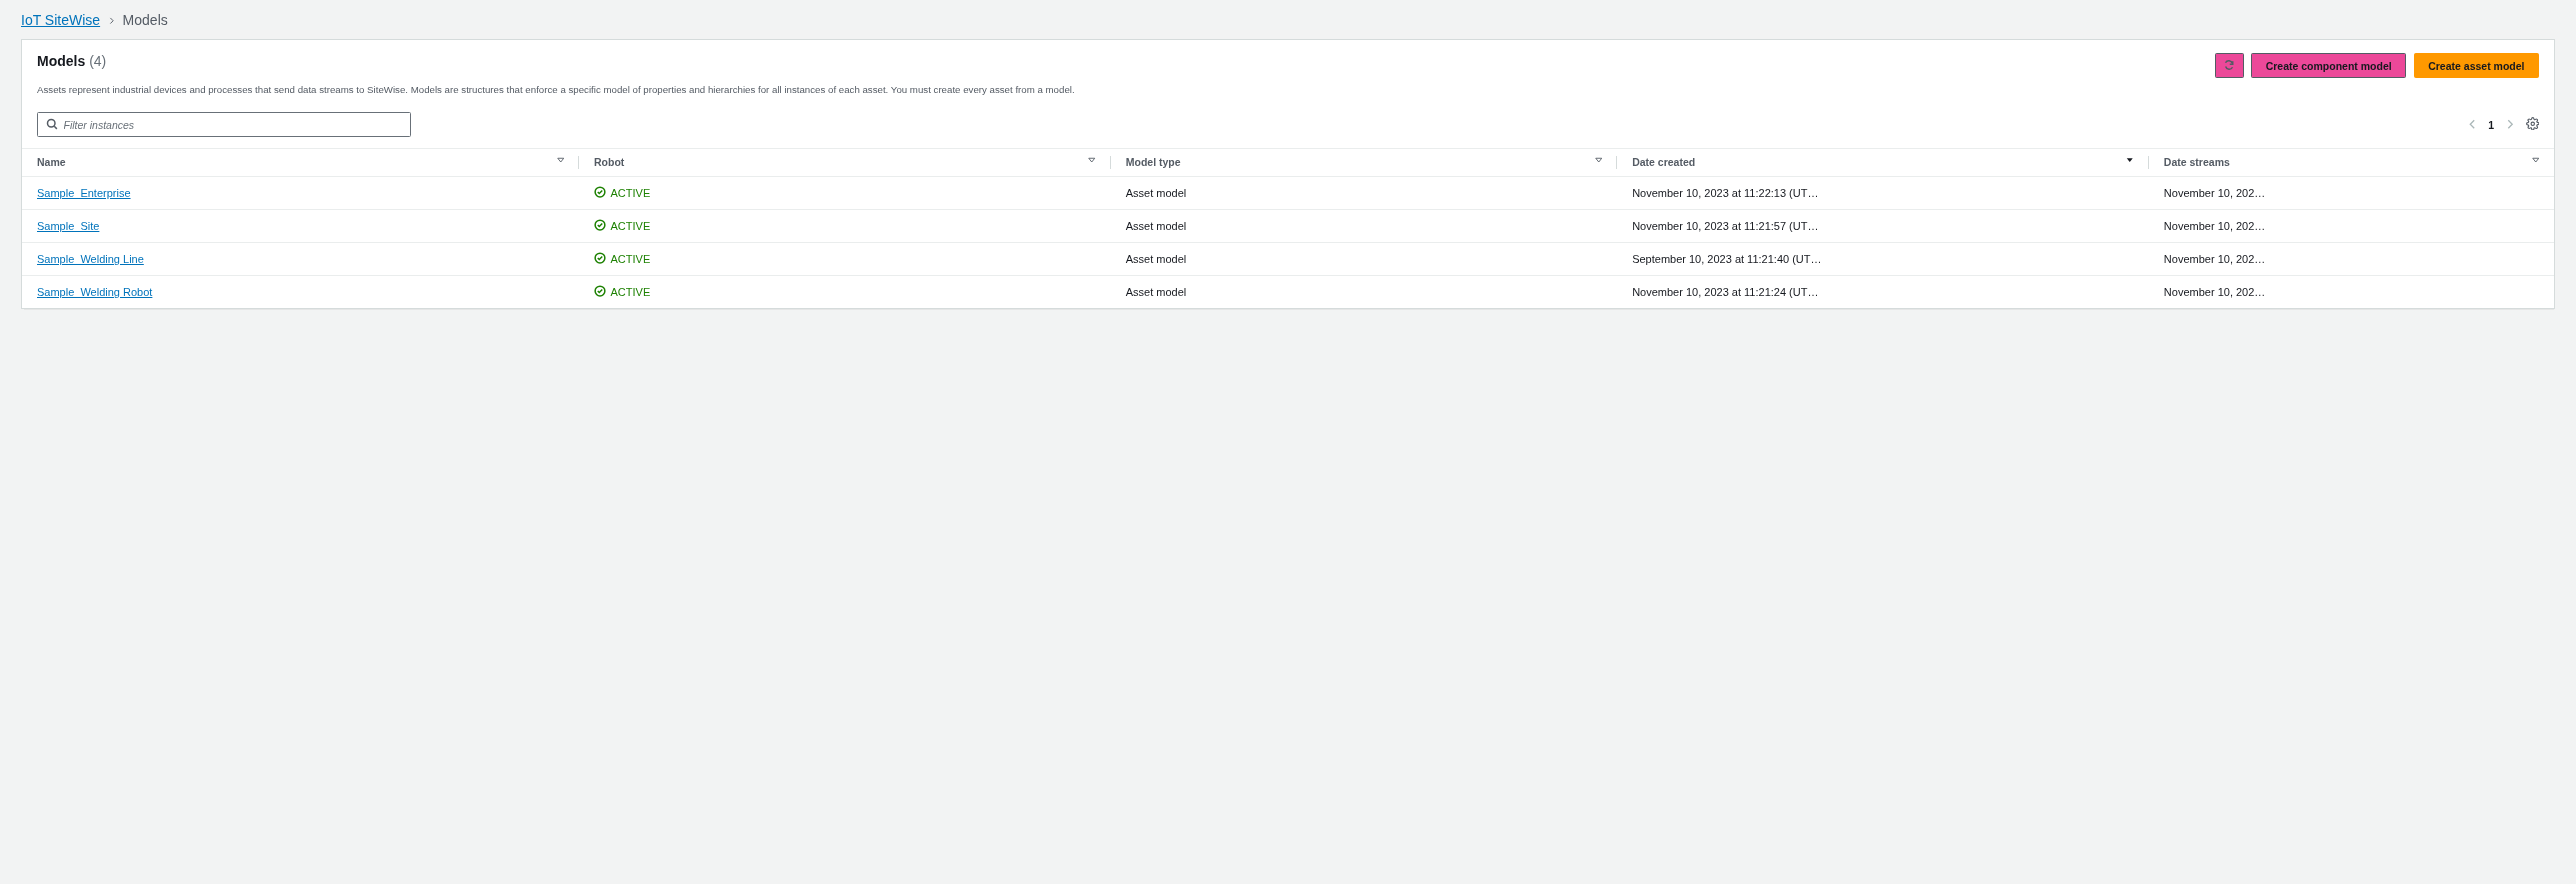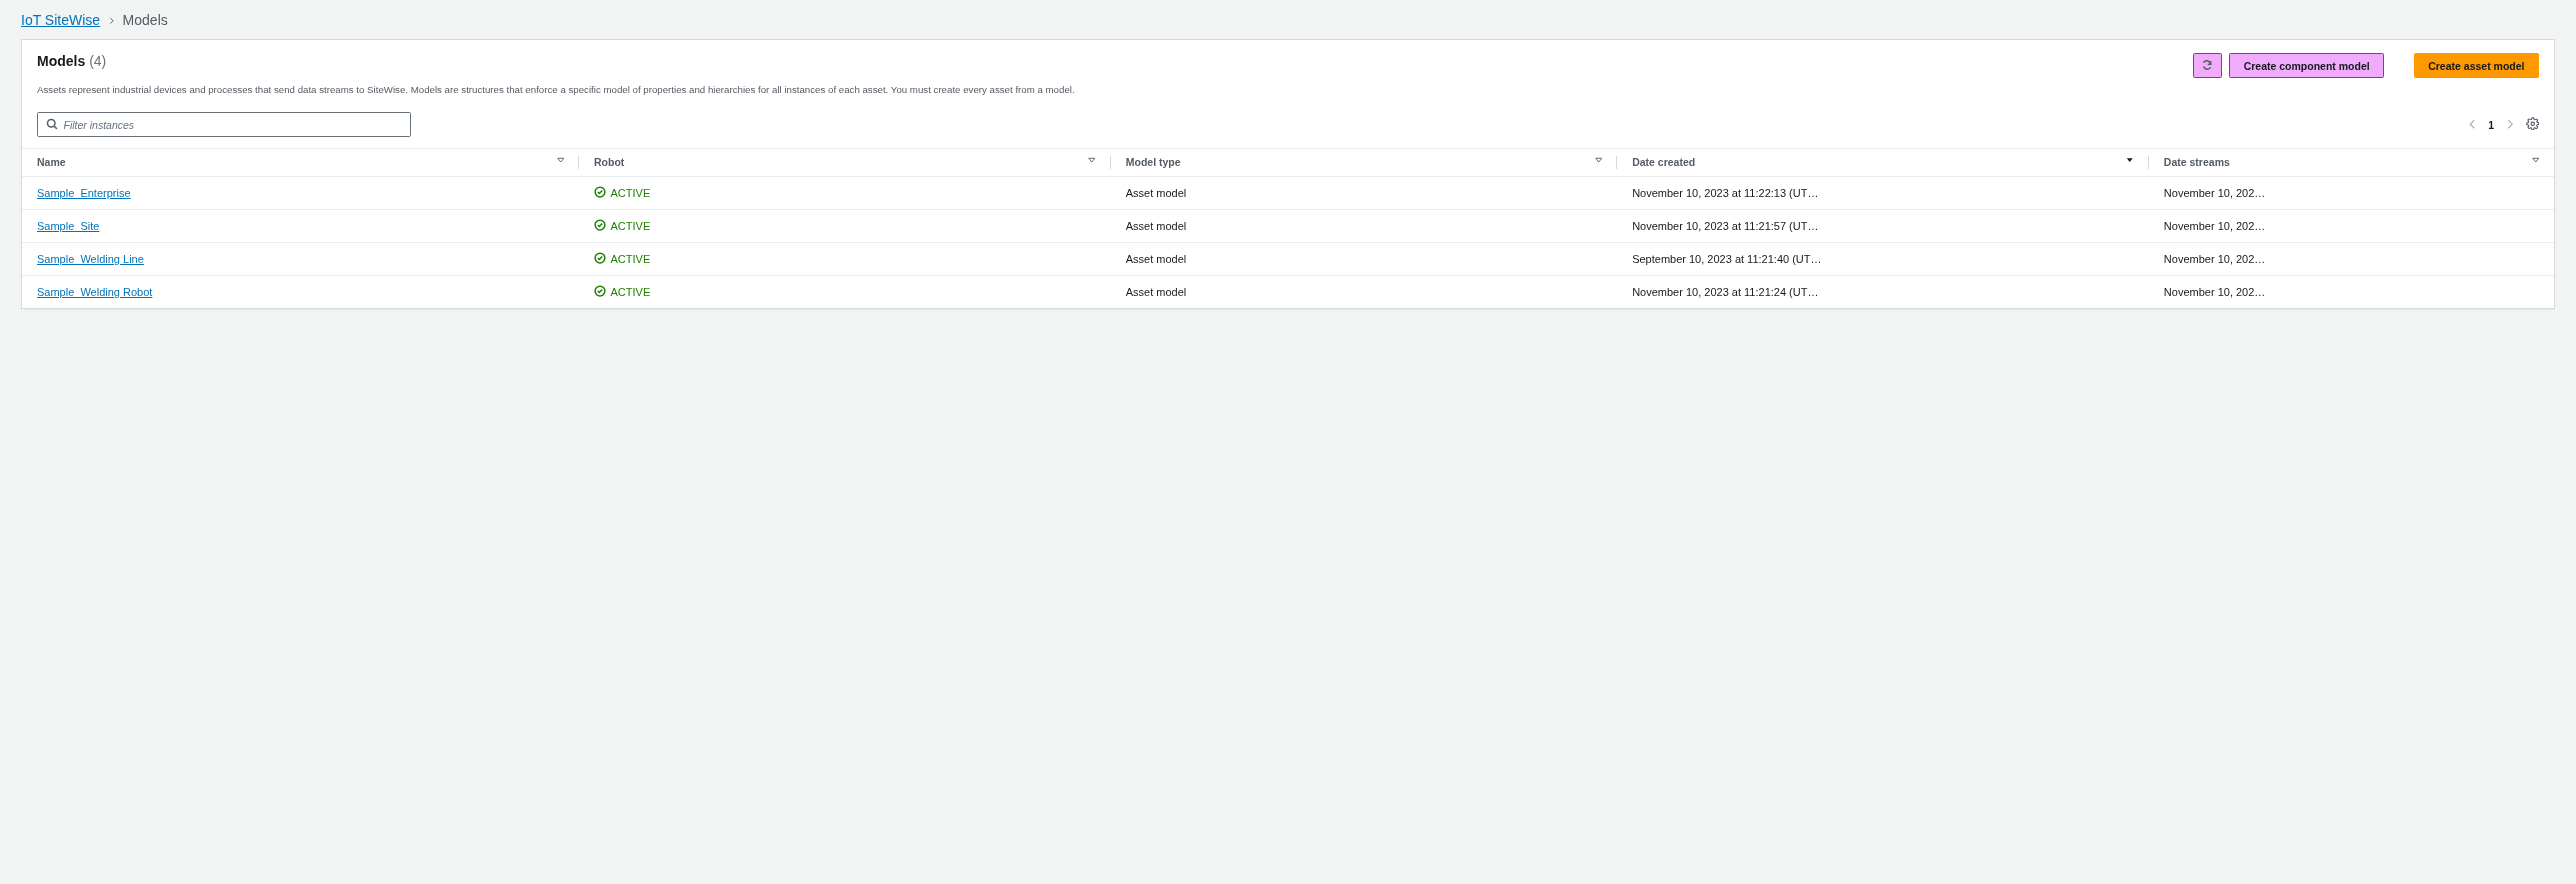--- a/index.html
+++ b/index.html
@@ -63,34 +63,33 @@
     gap: 7.5px;
     flex-shrink: 0;
   }
   .btn {
     display: inline-flex;
     align-items: center;
     justify-content: center;
     height: 25.4px;
     padding: 0 13.5px;
     border: 0.7px solid #545b64;
-    background: #f0abfc;
+    background: #ec4899;
     border-radius: 1.5px;
     font-weight: 700;
     font-size: 10.5px;
     color: #16191f;
     cursor: pointer;
     white-space: nowrap;
   }
   .btn.icon-only { padding: 0 6px; width: 28.4px; }
   .btn.primary {
     background: #ff9900;
     border-color: #ff9900;
     color: #16191f;
-    margin-left: 22px;
   }
   .toolbar {
     display: flex;
     align-items: center;
     justify-content: space-between;
     padding: 4.5px 15px 10.5px 15px;
     gap: 12px;
   }
   .search {
     display: flex;

